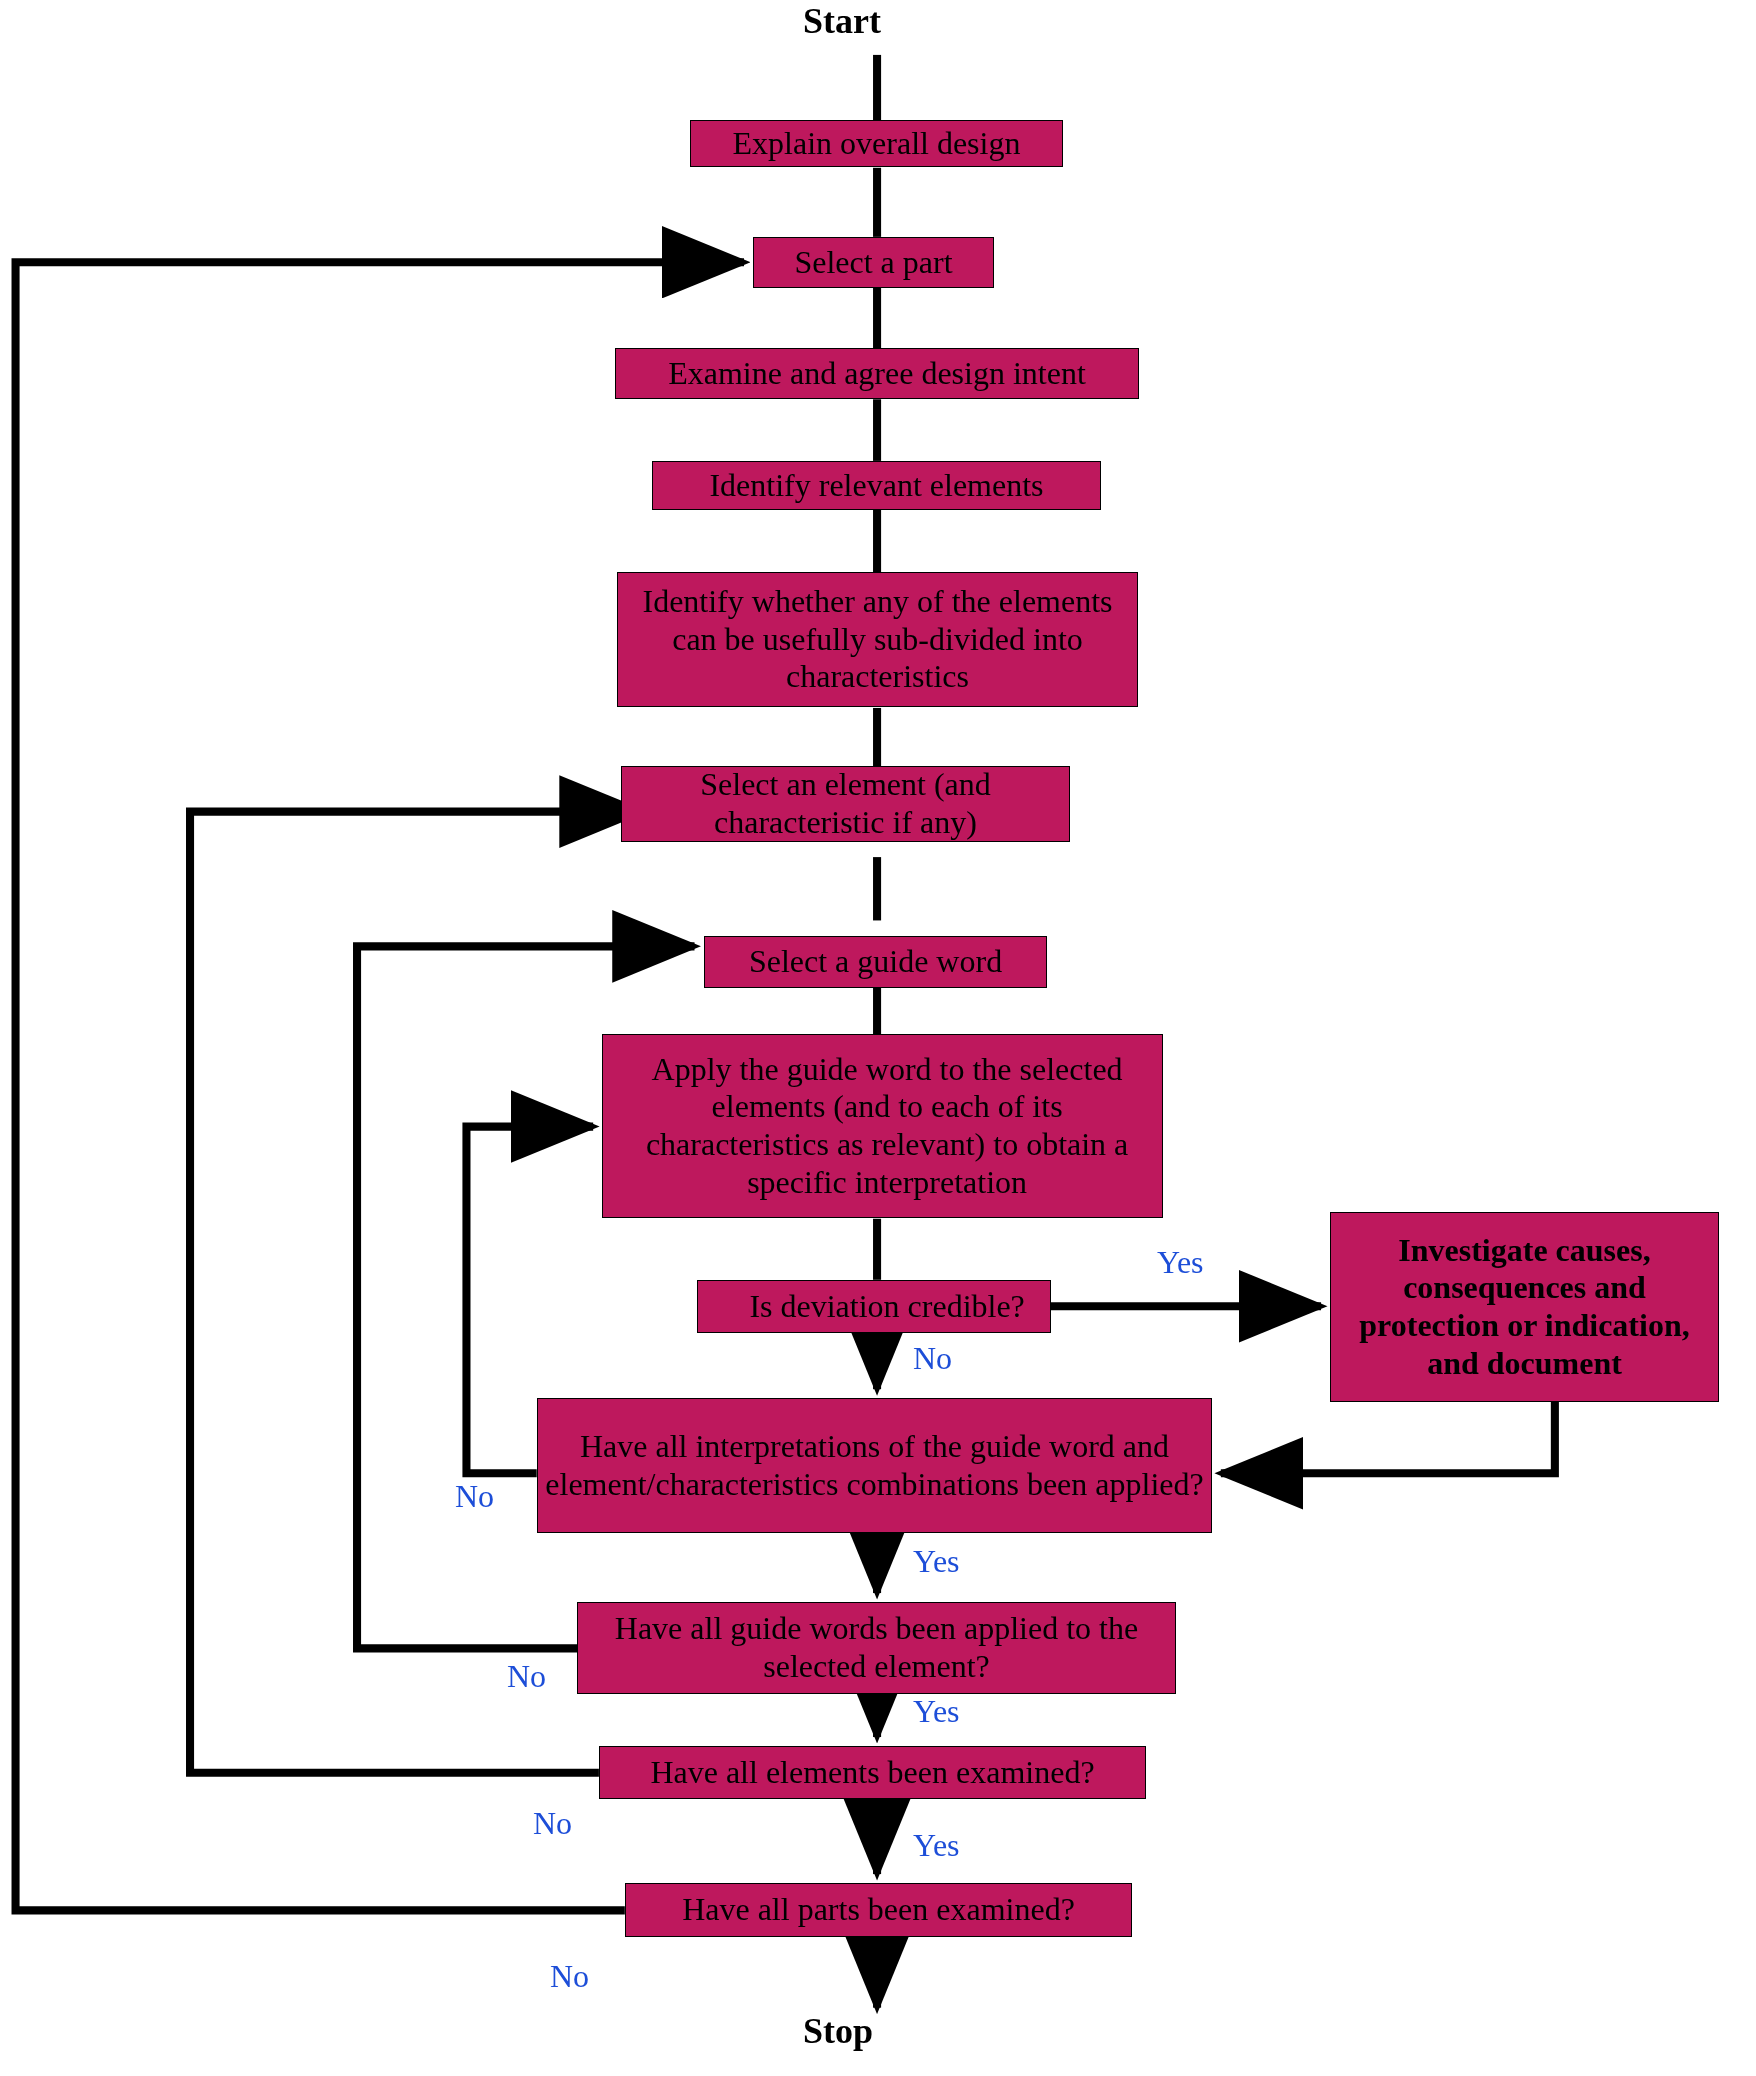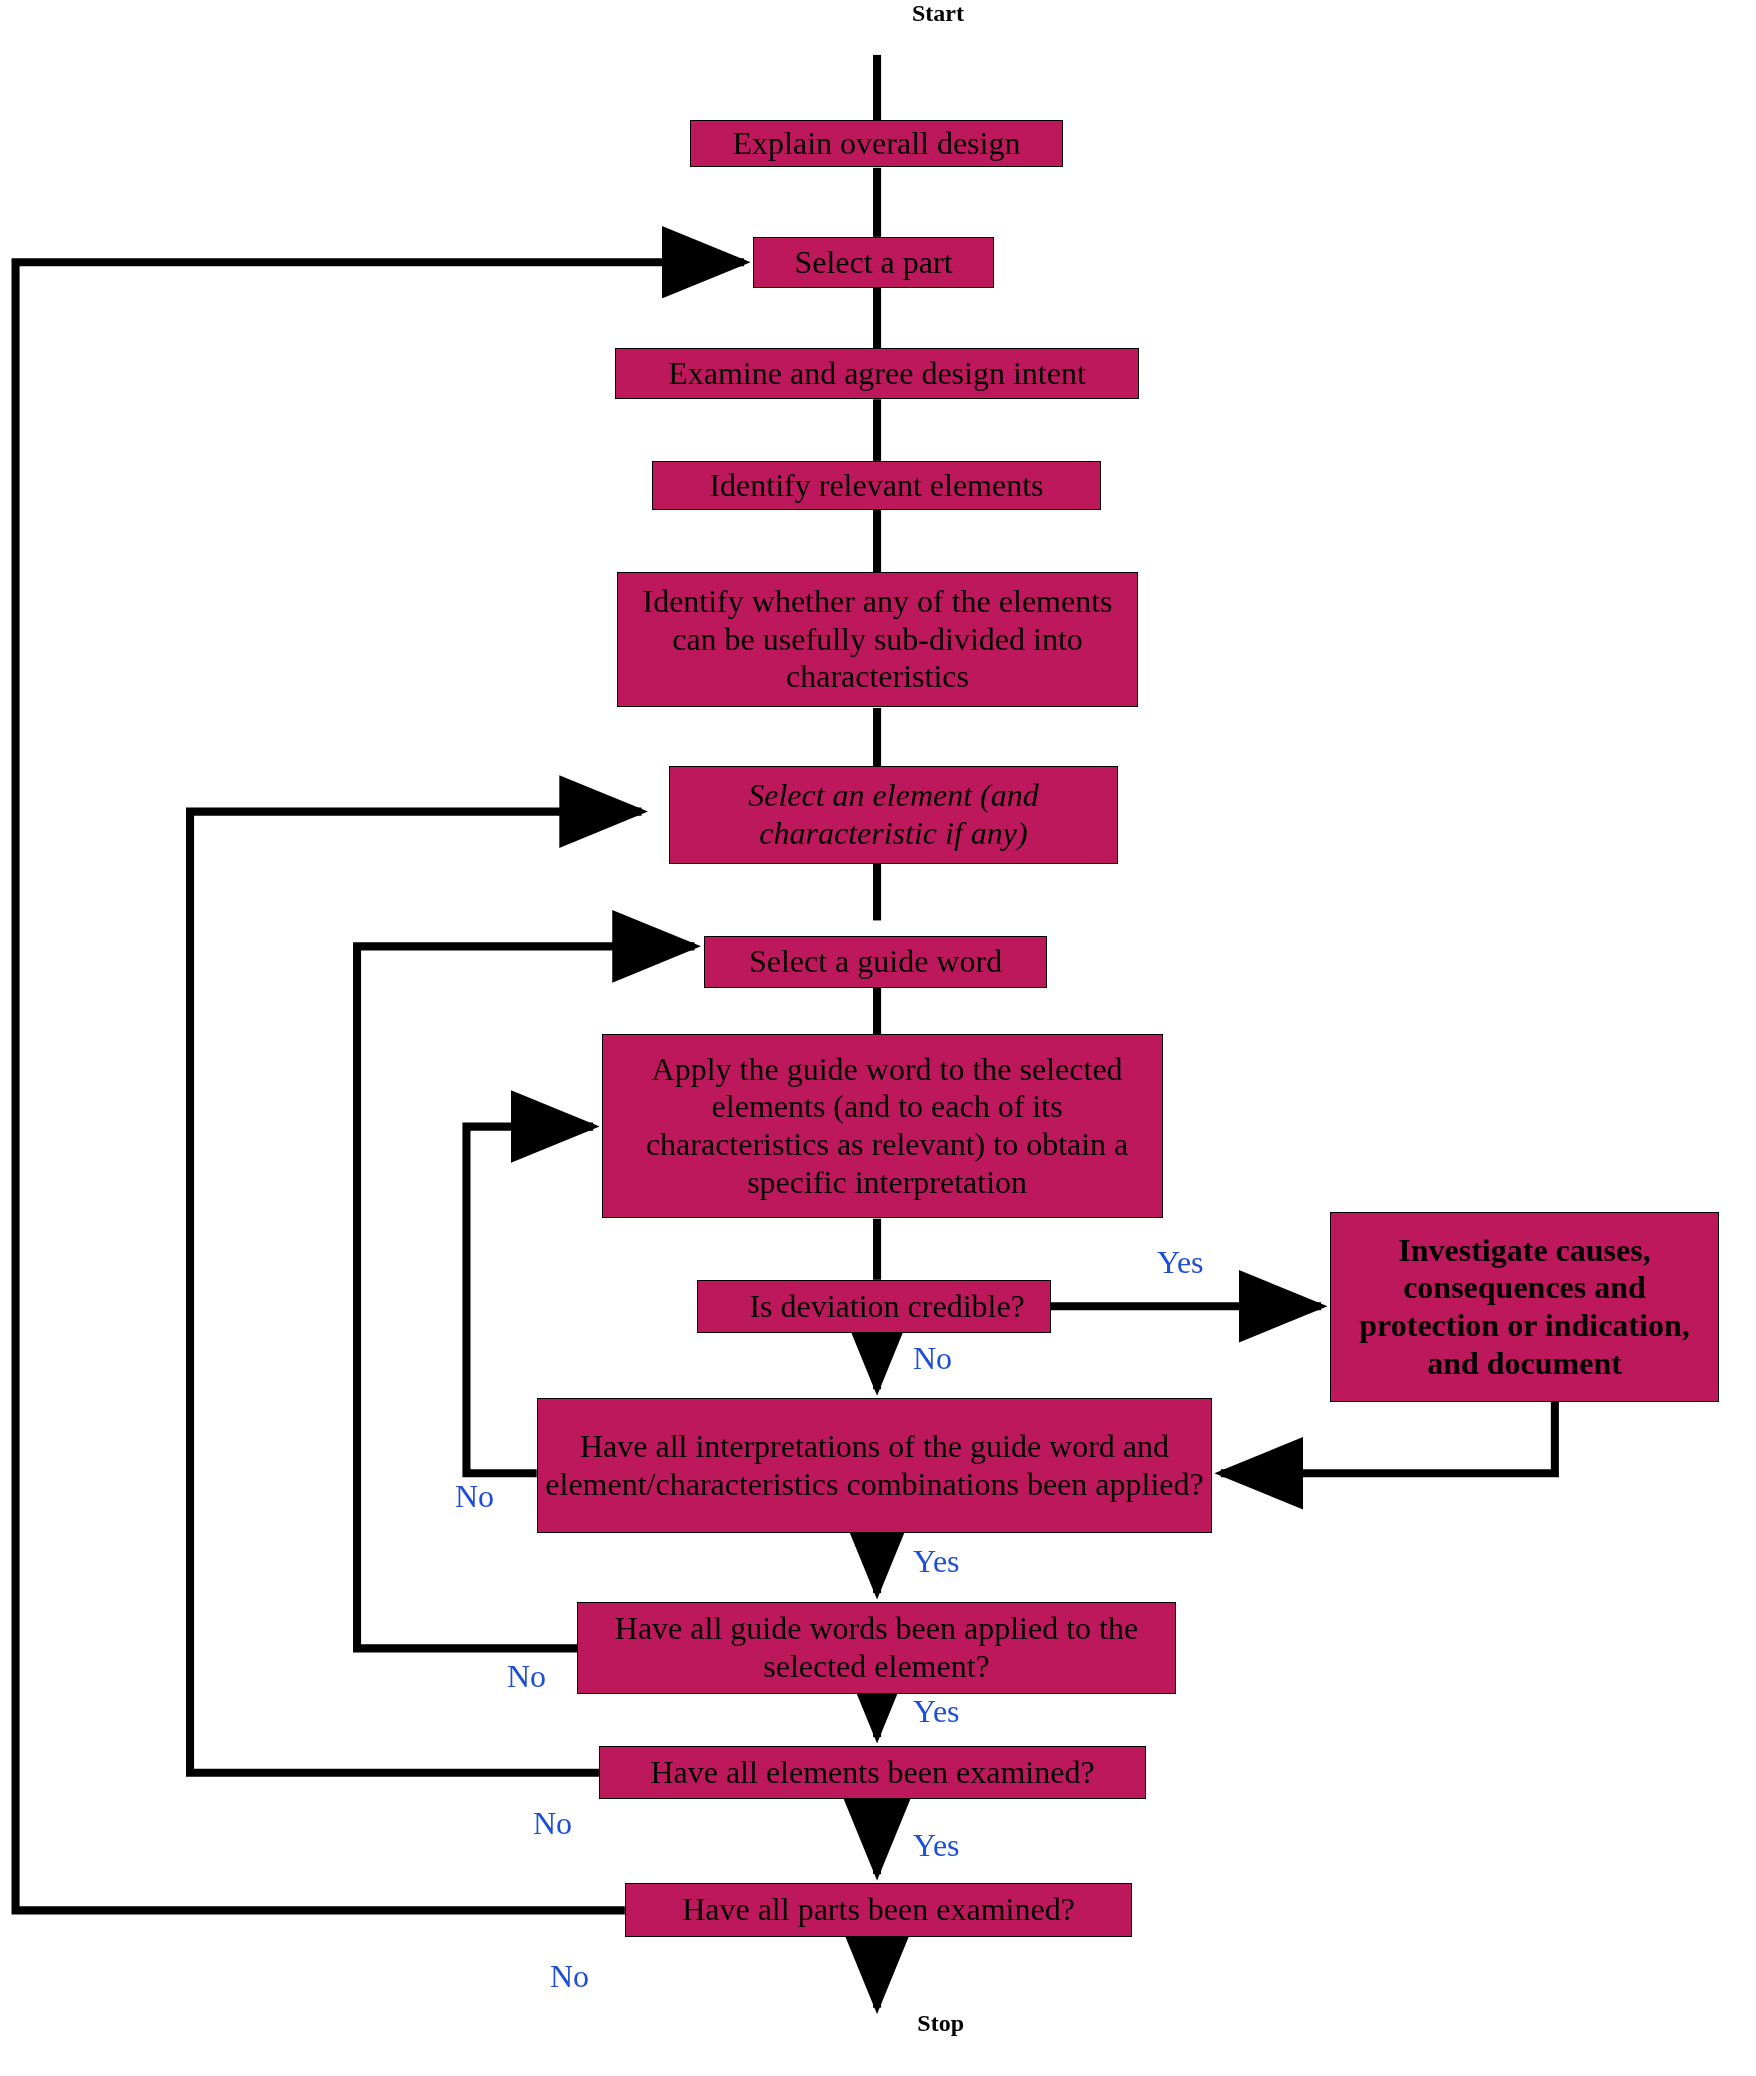--- a/index.html
+++ b/index.html
@@ -23,23 +23,23 @@
     text-align:center;
     color:#000000;
     font-size:32px;
     line-height:1.18;
     padding:2.3px 5.8px;
     z-index:3;
   }
   .term{
     position:absolute;
     font-weight:bold;
-    font-size:24px;
+    font-size:36px;
     color:#000;
-    text-align:right;
+    text-align:left;
     z-index:4;
   }
   .edge-label{
     position:absolute;
     font-size:32px;
     color:#1d4ed8;
     z-index:4;
     white-space:nowrap;
   }
 </style>
@@ -110,21 +110,21 @@
     </div>
 
   <div class="node" style="left:652px;top:461px;width:449px;height:49px;">
     <span>Identify relevant elements</span>
     </div>
 
   <div class="node" style="left:617px;top:572px;width:521px;height:135px;">
     <span>Identify whether any of the elements can be usefully sub-divided into characteristics</span>
     </div>
 
-  <div class="node" style="left:669px;top:766px;width:449px;height:98px;font-style:italic;">
+  <div class="node" style="left:621px;top:766px;width:449px;height:76px;">
     <span>Select an element (and characteristic if any)</span>
     </div>
 
   <div class="node" style="left:704px;top:920px;width:343px;height:52px;margin-top:16px;">
     <span>Select a guide word</span>
     </div>
 
   <div class="node" style="left:602px;top:1034px;width:561px;height:184px;padding-left:15px;">
     <span>Apply the guide word to the selected elements (and to each of its characteristics as relevant) to obtain a specific interpretation</span>
     </div>

